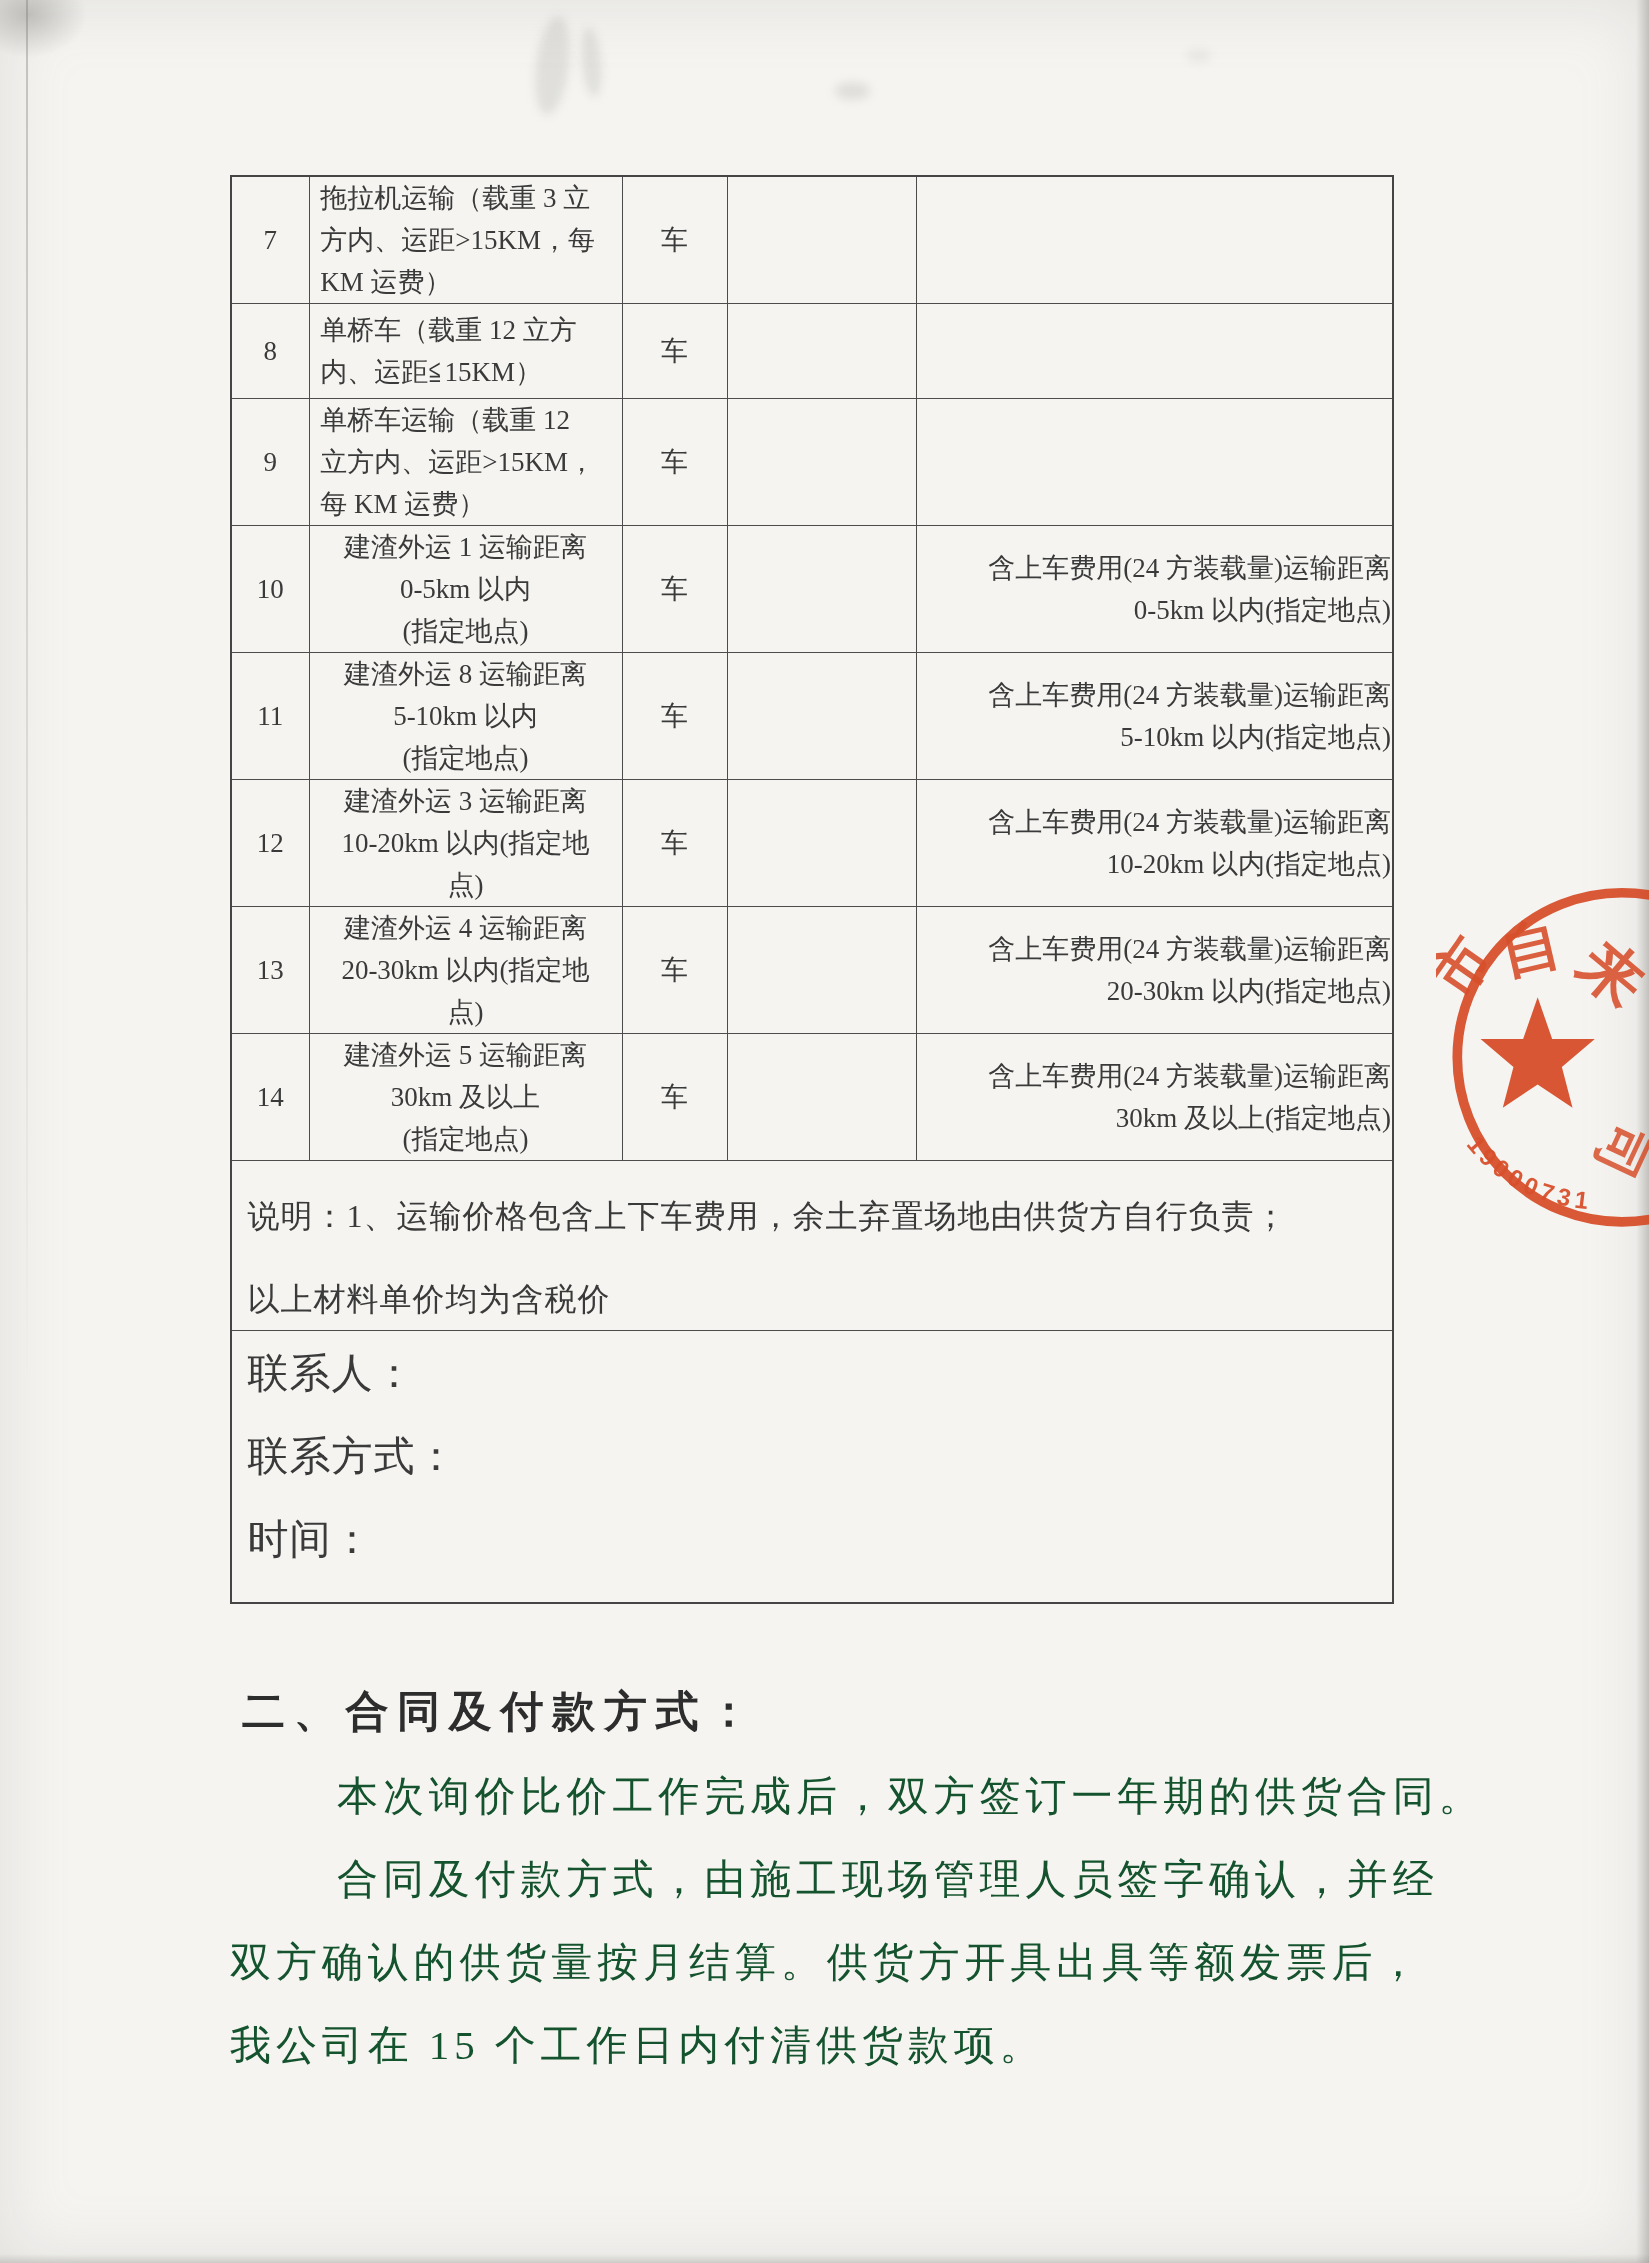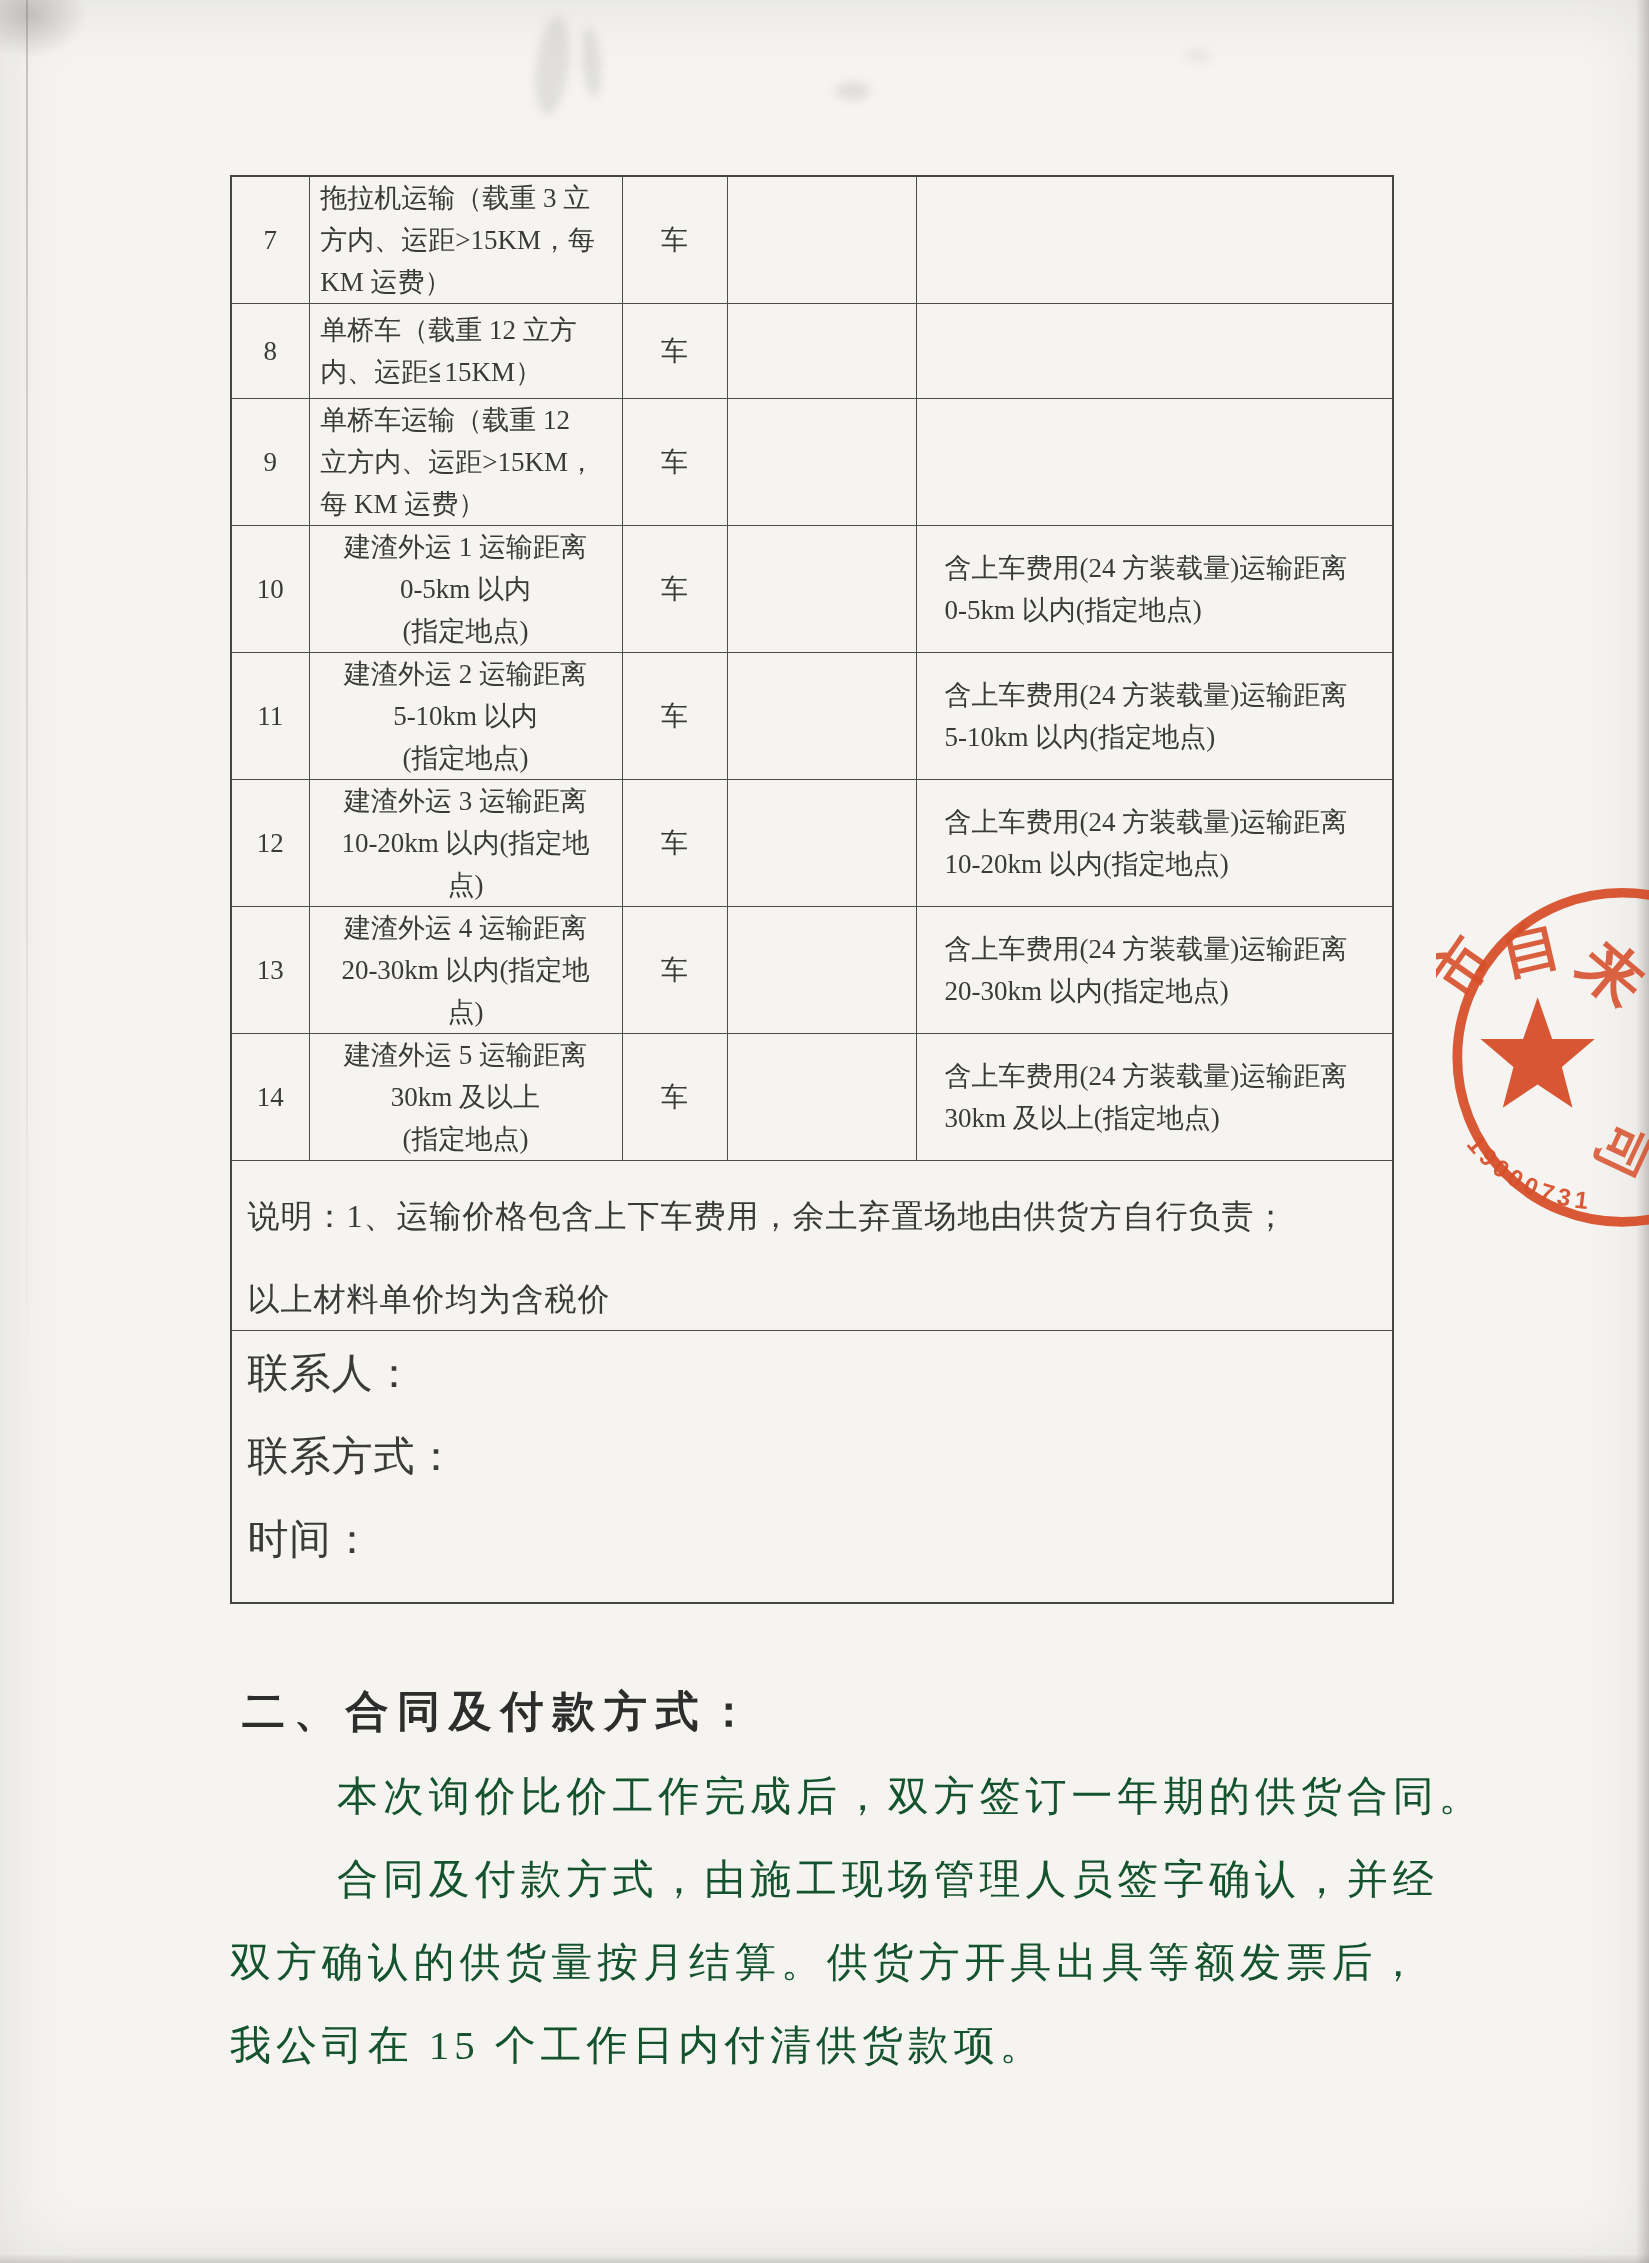--- a/index.html
+++ b/index.html
@@ -41,21 +41,21 @@
   #rows-tbody tr:nth-child(4){height:126px}
   #rows-tbody tr:nth-child(5){height:126px}
   #rows-tbody tr:nth-child(6){height:126px}
   #rows-tbody tr:nth-child(7){height:126px}
   #rows-tbody tr:nth-child(8){height:127px}
   td.c-num{text-align:center;}
   td.c-name{white-space:pre-line;padding:0 7.8px;}
   td.c-name.al{text-align:left;padding-left:10.7px;font-family:Liberation Serif, serif;}
   td.c-name.ac{text-align:center;}
   td.c-unit{text-align:center;}
-  td.c-remark{white-space:pre-line;text-align:left;padding-left:28px;font-size:27px;line-height:45px;}
+  td.c-remark{white-space:pre-line;text-align:right;padding-left:28px;font-size:27px;line-height:45px;}
   tr.note-row{height:170px;}
   tr.note-row td{vertical-align:top;font-size:32px;letter-spacing:1px;}
   tr.note-row p{margin:0;padding-left:14.6px;}
   tr.note-row .n1{padding-top:33px;}
   tr.note-row .n2{padding-top:41px;}
   tr.sign-row{height:85px;}
   tr.sign-row td{border-top:2.9px solid #454545;font-size:32px;padding-left:14.6px;letter-spacing:1px;}
   tr.contact-row{height:249px;}
   tr.contact-row td{vertical-align:top;font-size:41px;letter-spacing:1px;}
   tr.contact-row div{margin:0 0 41px 14.6px;line-height:42px;}
@@ -127,21 +127,21 @@
       <td class="c-name ac">建渣外运 1 运输距离
 0-5km 以内
 (指定地点)</td>
       <td class="c-unit">车</td>
       <td class="c-price"></td>
       <td class="c-remark">含上车费用(24 方装载量)运输距离
 0-5km 以内(指定地点)</td>
     </tr>
         <tr>
       <td class="c-num">11</td>
-      <td class="c-name ac">建渣外运 2 运输距离
+      <td class="c-name ac">建渣外运 8 运输距离
 5-10km 以内
 (指定地点)</td>
       <td class="c-unit">车</td>
       <td class="c-price"></td>
       <td class="c-remark">含上车费用(24 方装载量)运输距离
 5-10km 以内(指定地点)</td>
     </tr>
         <tr>
       <td class="c-num">12</td>
       <td class="c-name ac">建渣外运 3 运输距离

